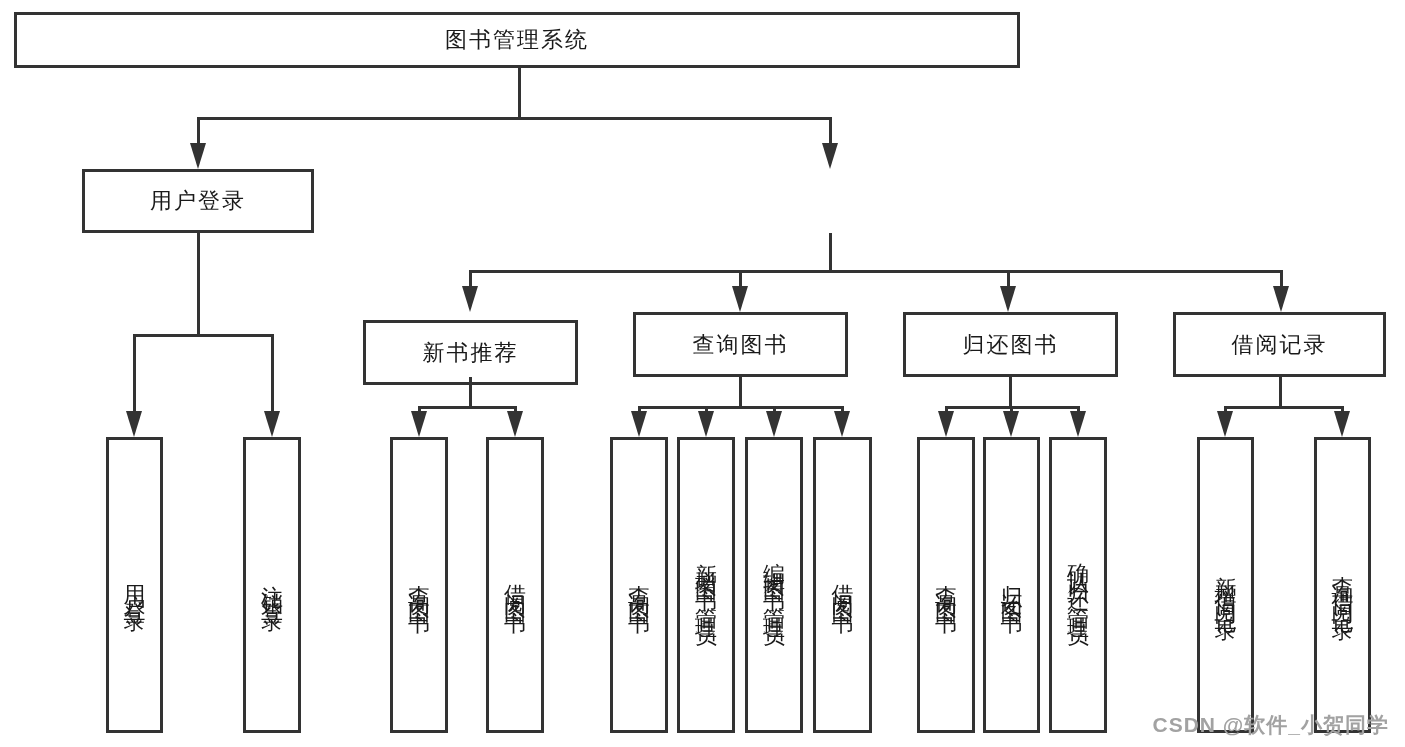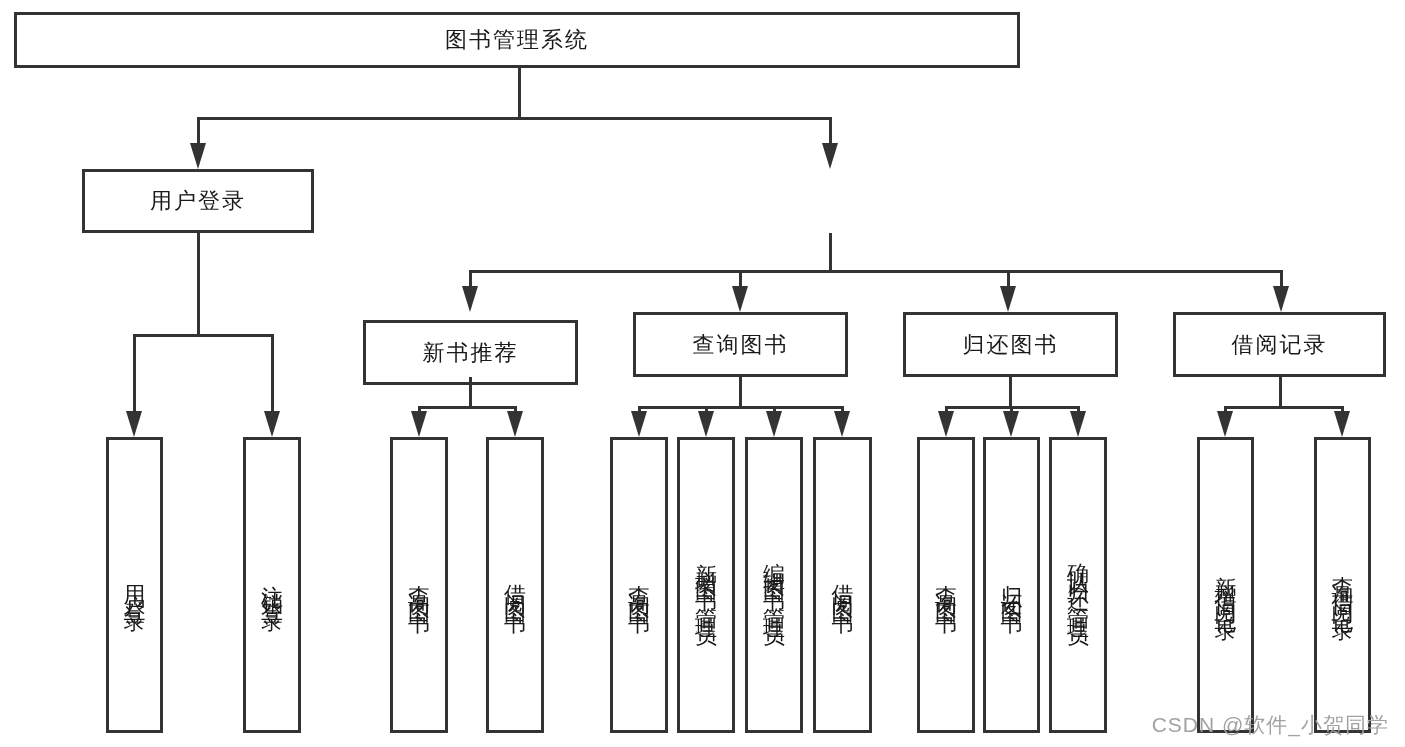--- a/index.html
+++ b/index.html
@@ -49,20 +49,21 @@
     border-right:8px solid transparent;
     border-top:26px solid #333333;
   }
   .watermark {
     position:absolute;
     right:6px; bottom:8px;
     color:#a2a2a2;
     font-size:21px;
     letter-spacing:1px;
     white-space:nowrap;
+    font-weight:bold;
   }
 </style>
 </head>
 <body>
 
 <div id="canvas">
 
   <div class="box" style="left:14px; top:12px; width:1006px; height:56px;">
     <span>图书管理系统</span>
   </div>

